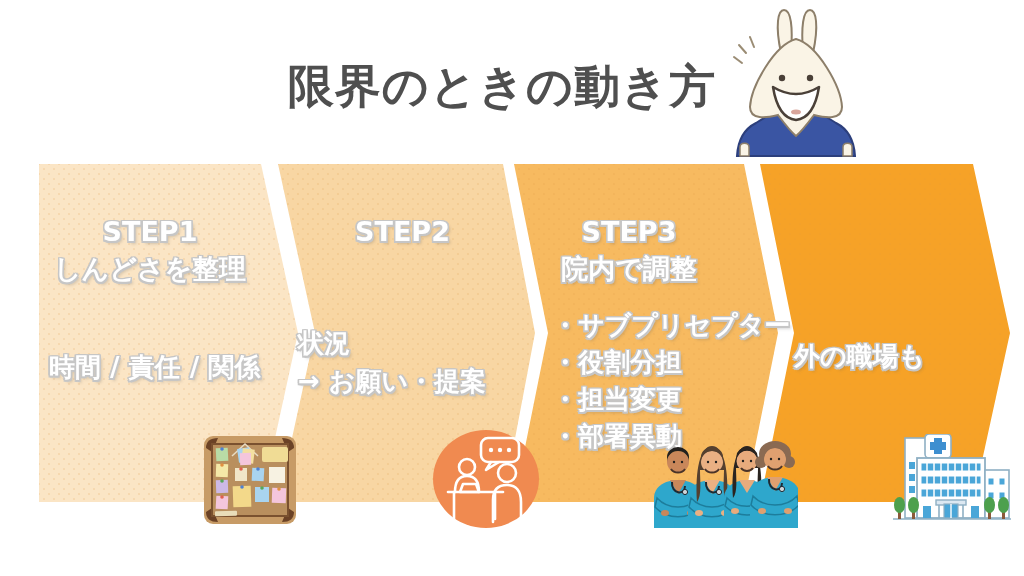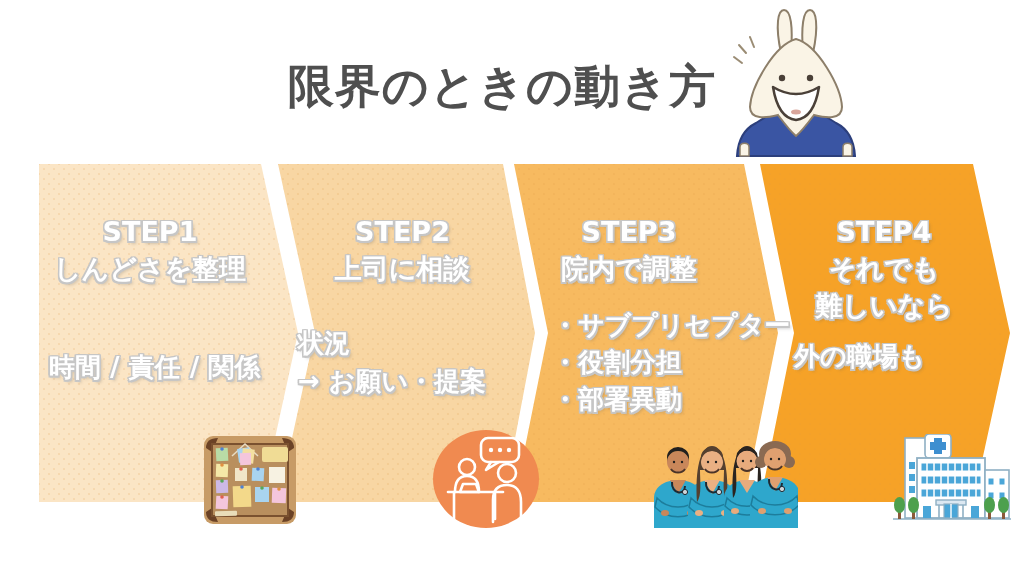--- a/index.html
+++ b/index.html
@@ -92,42 +92,37 @@
   <div class="otext slabel s1label">
     <div>STEP1</div>
     <div>しんどさを整理</div>
   </div>
   <div class="otext sbody s1body">
     <div>時間 / 責任 / 関係</div>
   </div>
 
   <div class="otext slabel s2label">
     <div>STEP2</div>
-    <div>上司に相談</div>
   </div>
   <div class="otext sbody s2body">
     <div>状況</div>
     <div>→ お願い・提案</div>
   </div>
 
   <div class="otext slabel s3label">
     <div>STEP3</div>
     <div>院内で調整</div>
   </div>
   <div class="otext sbody s3body">
     <div>・サブプリセプター</div>
     <div>・役割分担</div>
+    <div>・担当変更</div>
     <div>・部署異動</div>
   </div>
 
-  <div class="otext slabel s4label">
-    <div>STEP4</div>
-    <div>それでも</div>
-    <div>難しいなら</div>
-  </div>
   <div class="otext sbody s4body">
     <div>外の職場も</div>
   </div>
 
   <div class="ill corkboard">
     <svg width="96" height="96" viewBox="0 0 96 96">
       <rect x="2" y="4" width="92" height="88" rx="9" fill="#c79b66"></rect>
       <path d="M4,16 Q4,6 16,6 L10,20 Z" fill="#6b4226"></path>
       <path d="M92,16 Q92,6 80,6 L86,20 Z" fill="#6b4226"></path>
       <path d="M4,80 Q4,90 16,90 L10,76 Z" fill="#6b4226"></path>

